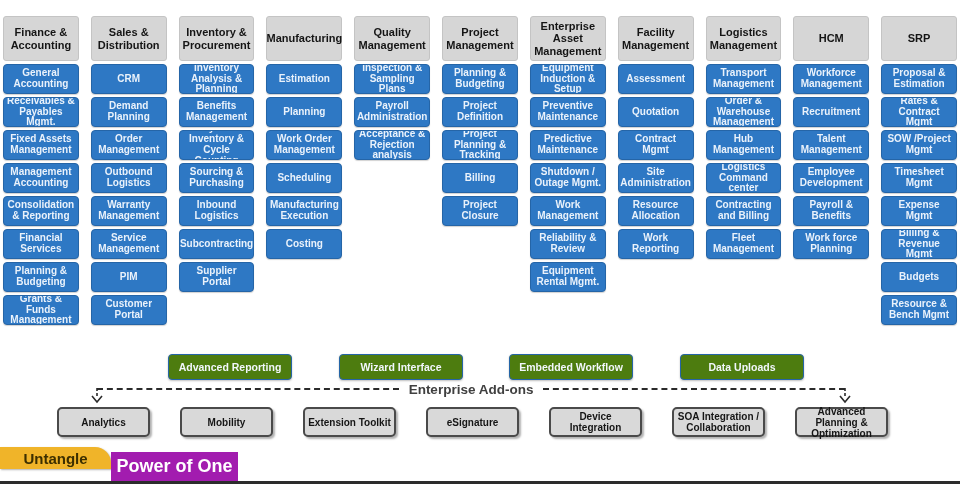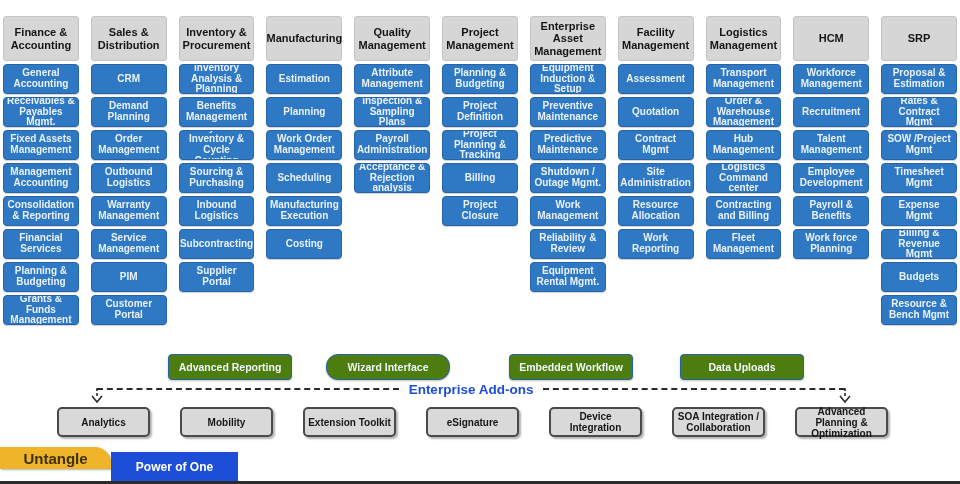--- a/index.html
+++ b/index.html
@@ -32,21 +32,21 @@
     position:absolute; top:354px; width:122px; height:24px;
     background:#4d7c0f; border:1px solid #2565a7; border-radius:4px;
     color:#f2f7fc; display:flex; align-items:center; justify-content:center;
     font-size:10.5px; font-weight:bold; box-shadow:0 1px 2px rgba(0,0,0,0.25);
   }
   .dash-band {
     position:absolute; left:97px; top:381px; width:748px; height:16px;
     display:flex; align-items:center;
   }
   .dash { flex:1; height:0; border-top:2px dashed #2b2b2b; }
-  .dash-label { padding:0 10px; font-size:13.5px; font-weight:bold; color:#1d4ed8; white-space:nowrap; }
+  .dash-label { padding:0 10px; font-size:13.5px; font-weight:bold; color:#404040; white-space:nowrap; }
   .end-arrow { position:absolute; width:14px; height:16px; }
   .end-arrow.left  { left:-7px; top:7px; }
   .end-arrow.right { right:-7px; top:7px; }
   
   .gray-row {
     position:absolute; left:57px; top:407px; width:831px;
     display:flex; justify-content:space-between;
   }
   .gray-btn {
     width:93px; height:30px; background:#d9d9d9; border:2px solid #4a4a4a; border-radius:5px;
@@ -57,23 +57,23 @@
   
   .brand {
     position:absolute; left:0; top:447px; width:111px; height:22px;
     background:#f0b429; border-top-right-radius:16px;
     display:flex; align-items:center; justify-content:center;
     font-weight:bold; font-size:15px; color:#3c2f00;
     box-shadow:1px 1px 2px rgba(0,0,0,0.3);
   }
   .tagline {
     position:absolute; left:111px; top:452px; width:127px; height:29px;
-    background:#1d4ed8; color:#ffffff;
+    background:#a21caf; color:#ffffff;
     display:flex; align-items:center; justify-content:center;
-    font-weight:bold; font-size:12px;
+    font-weight:bold; font-size:18px;
   }
   .bottom-line { position:absolute; left:0; top:481px; width:960px; height:3px; background:#2c2c2c; }
 </style>
 </head>
 <body>
 
 <div class="stage">
 
   <div class="matrix">
       <div class="col">
@@ -112,21 +112,20 @@
         <div class="hdr">Manufacturing</div>
         <div class="cell">Estimation</div>
         <div class="cell">Planning</div>
         <div class="cell">Work Order Management</div>
         <div class="cell">Scheduling</div>
         <div class="cell">Manufacturing Execution</div>
         <div class="cell">Costing</div>
       </div>
       <div class="col">
         <div class="hdr">Quality Management</div>
-        <div class="cell">Attribute Management</div>
         <div class="cell">Inspection &amp; Sampling Plans</div>
         <div class="cell">Payroll Administration</div>
         <div class="cell">Acceptance &amp; Rejection analysis</div>
       </div>
       <div class="col">
         <div class="hdr">Project Management</div>
         <div class="cell">Planning &amp; Budgeting</div>
         <div class="cell">Project Definition</div>
         <div class="cell">Project Planning &amp; Tracking</div>
         <div class="cell">Billing</div>
@@ -177,21 +176,21 @@
         <div class="cell">Timesheet Mgmt</div>
         <div class="cell">Expense Mgmt</div>
         <div class="cell">Billing &amp; Revenue Mgmt</div>
         <div class="cell">Budgets</div>
         <div class="cell">Resource &amp; Bench Mgmt</div>
       </div>
     </div>
 
   <div id="addon-row">
       <div class="addon-btn" style="left: 168px;">Advanced Reporting</div>
-      <div class="addon-btn" style="left: 326px; border-radius: 12px;">Wizard Interface</div>
+      <div class="addon-btn" style="left: 339px;">Wizard Interface</div>
       <div class="addon-btn" style="left: 509px;">Embedded Workflow</div>
       <div class="addon-btn" style="left: 680px;">Data Uploads</div>
     </div>
 
   <div class="dash-band">
     <span class="end-arrow left">
       <svg width="14" height="16" viewBox="0 0 14 16">
           <path d="M7 0 L7 8" stroke="#2b2b2b" stroke-width="1.6" stroke-dasharray="3 2" fill="none"></path>
           <path d="M2 8 L7 14 L12 8" stroke="#2b2b2b" stroke-width="1.6" fill="none"></path>
         </svg>

